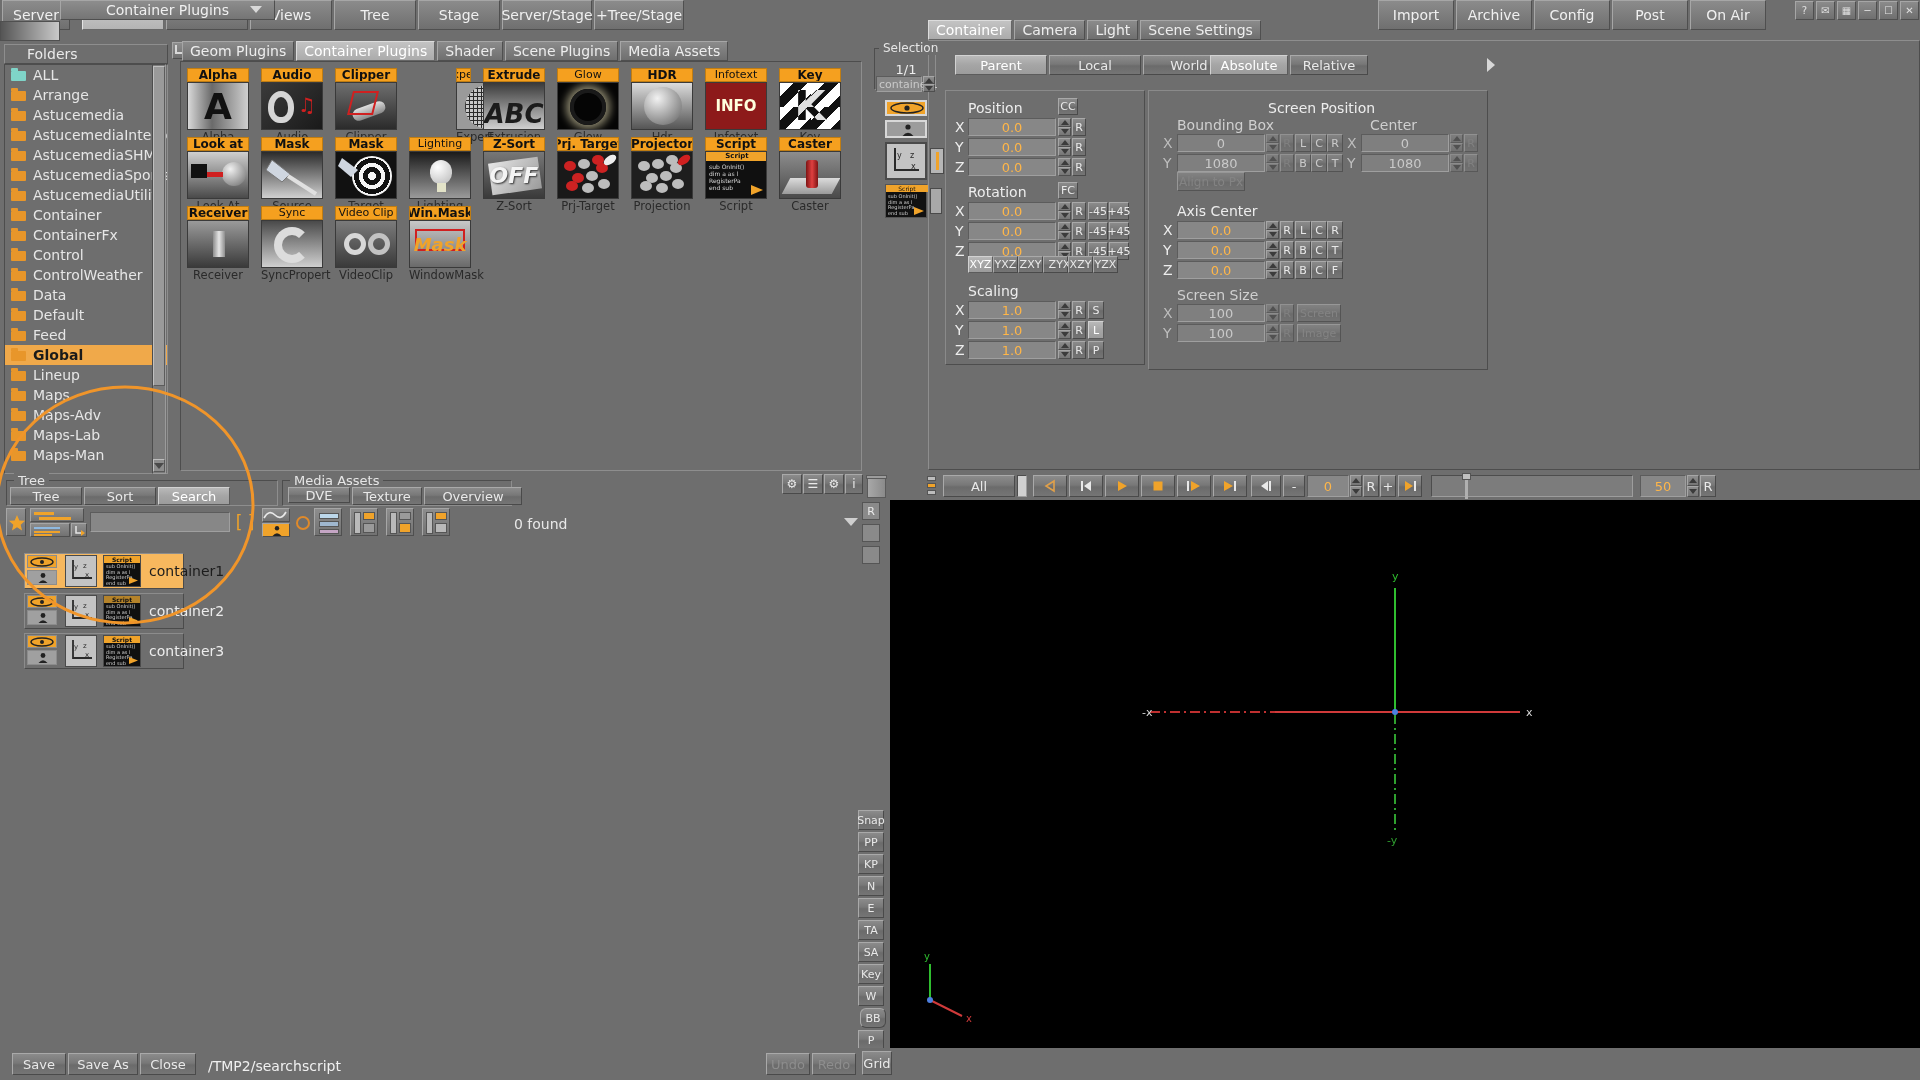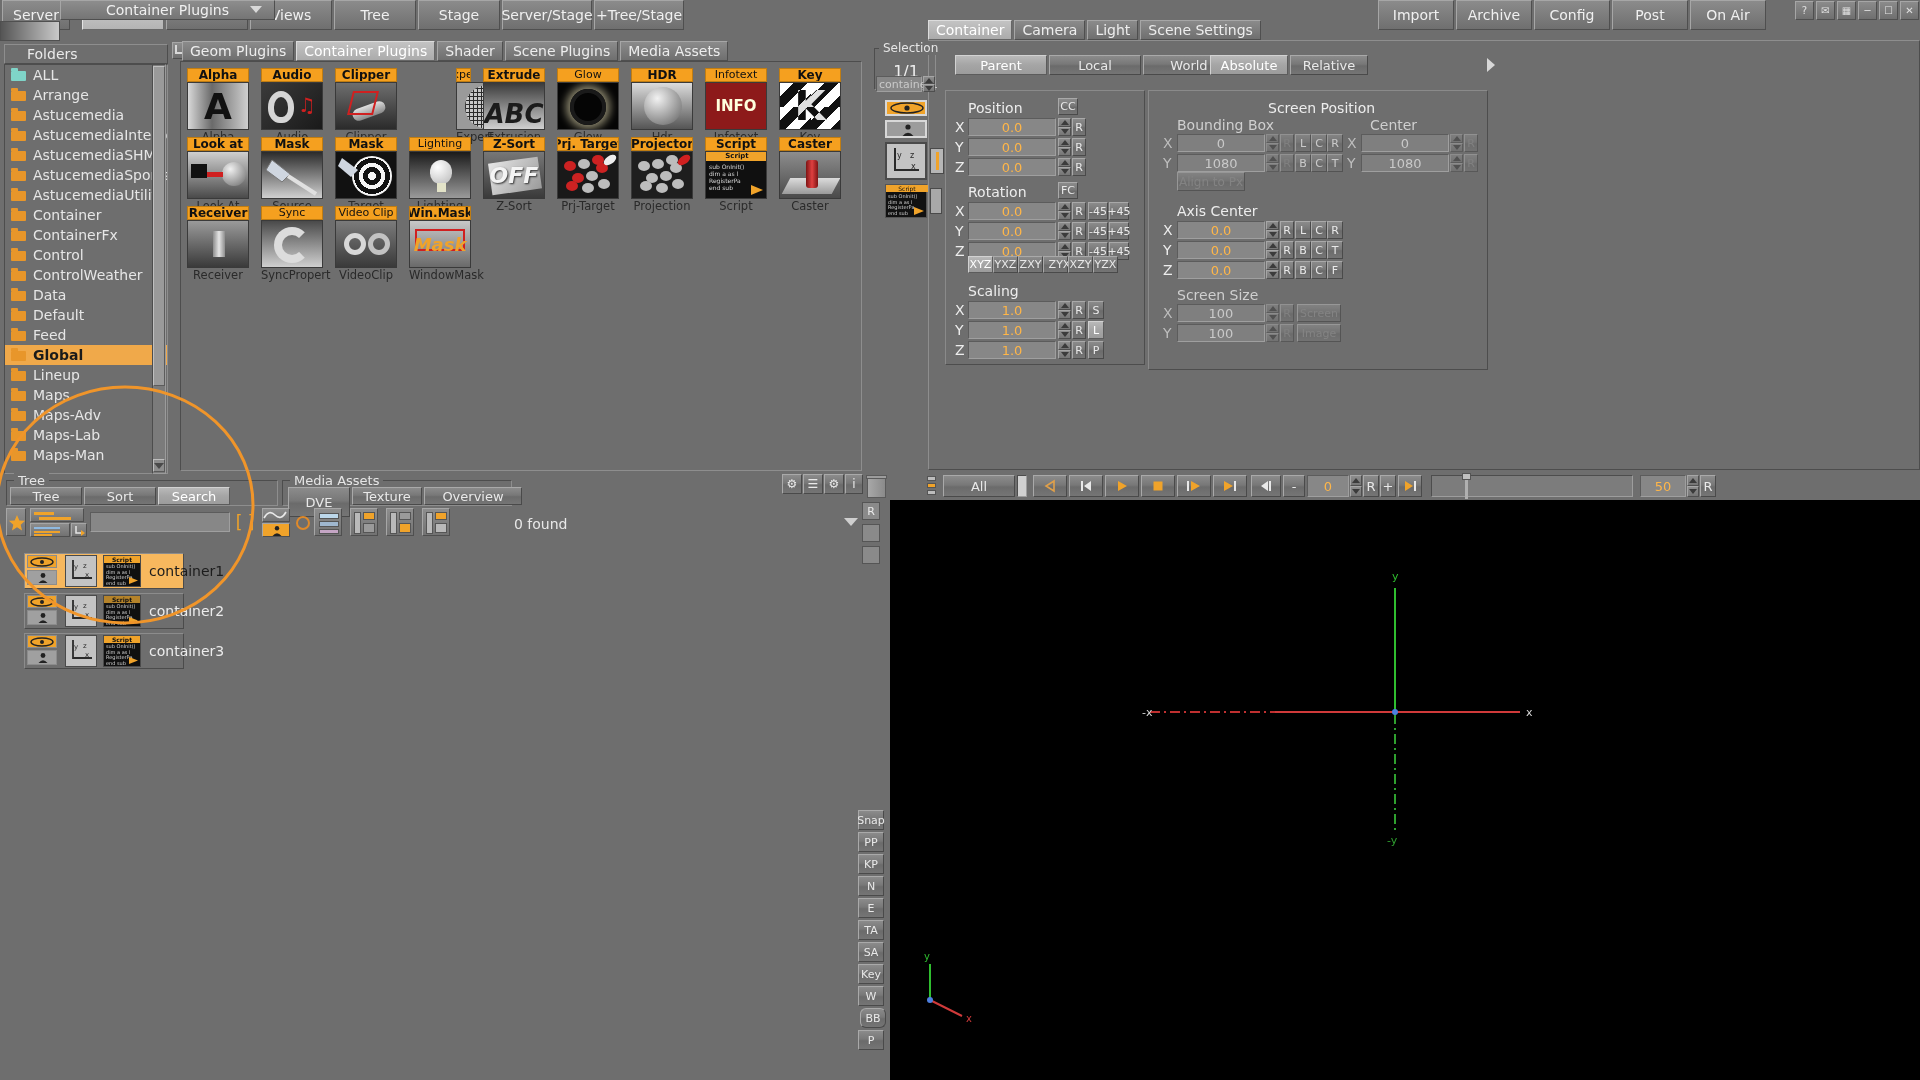--- a/index.html
+++ b/index.html
@@ -572,21 +572,21 @@
   <div class="gbox" style="left:6px;top:480px;width:272px;height:26px;">
     <span class="glabel">Tree</span>
   </div>
   <div class="btn" style="position:absolute;left:10px;top:487px;width:72px;height:18px;">Tree</div>
   <div class="btn" style="position:absolute;left:84px;top:487px;width:72px;height:18px;">Sort</div>
   <div class="btn active" style="position:absolute;left:158px;top:487px;width:72px;height:18px;">Search</div>
 
   <div class="gbox" style="left:282px;top:480px;width:230px;height:26px;">
     <span class="glabel">Media Assets</span>
   </div>
-  <div class="btn" style="position:absolute;left:288px;top:487px;width:62px;height:30px;">DVE</div>
+  <div class="btn" style="position:absolute;left:288px;top:487px;width:62px;height:16px;">DVE</div>
   <div class="btn" style="position:absolute;left:352px;top:487px;width:70px;height:18px;">Texture</div>
   <div class="btn" style="position:absolute;left:424px;top:487px;width:98px;height:18px;">Overview</div>
 
   <div class="btn" style="position:absolute;left:782px;top:474px;width:20px;height:20px;font-size:12px;">⚙</div>
   <div class="btn" style="position:absolute;left:803px;top:474px;width:20px;height:20px;font-size:12px;">☰</div>
   <div class="btn" style="position:absolute;left:824px;top:474px;width:20px;height:20px;font-size:12px;">⚙</div>
   <div class="btn" style="position:absolute;left:845px;top:474px;width:18px;height:20px;font-size:12px;">i</div>
 
   <div style="position:absolute;left:866px;top:474px;width:22px;height:26px;">
     <div style="position:absolute;left:1px;top:4px;width:19px;height:20px;background:linear-gradient(to right,#a8a8a8,#8a8a8a);border:1px solid #5a5a5a;"></div>
@@ -763,21 +763,21 @@
       <div class="ptb">
         <span>Scene Settings</span>
       </div>
     </div>
 
   <div style="position:absolute;left:928px;top:40px;width:992px;height:430px;background:#6e6e6e;border:1px solid;border-color:#8e8e8e #4d4d4d #4d4d4d #8e8e8e;"></div>
 
   <div class="gbox" style="left:874px;top:48px;width:62px;height:42px;">
     <span class="glabel" style="left:4px;font-size:12px;">Selection</span>
   </div>
-  <div style="position:absolute;left:874px;top:62px;width:64px;text-align:center;font-size:16px;color:#eee;">1/1</div>
+  <div style="position:absolute;left:874px;top:62px;width:64px;text-align:center;font-size:13px;color:#eee;">1/1</div>
   <div class="field gray" style="position:absolute;left:876px;top:76px;width:46px;height:16px;font-size:11px;justify-content:flex-start;padding-left:2px;">
     <span>container1</span>
   </div>
   <div class="spin" style="position:absolute;left:923px;top:76px;width:12px;height:16px;">
     <div>
         <span class="tri-up"></span>
       </div>
       <div>
         <span class="tri-dn"></span>
       </div>
@@ -1224,14 +1224,23 @@
       <div class="btn" style="position:absolute;left:858px;top:942px;width:26px;height:20px;font-size:11px;">SA</div>
       <div class="btn" style="position:absolute;left:858px;top:964px;width:26px;height:20px;font-size:11px;">Key</div>
       <div class="btn" style="position:absolute;left:858px;top:986px;width:26px;height:20px;font-size:11px;">W</div>
       <div class="btn" style="position:absolute;left:860px;top:1008px;width:26px;height:20px;font-size:11px;border-radius:6px;">BB</div>
       <div class="btn" style="position:absolute;left:858px;top:1030px;width:26px;height:20px;font-size:11px;">P</div>
     </div>
   <div style="position:absolute;left:862px;top:502px;width:18px;height:18px;background:#8a8a8a;border:1px solid #555;display:flex;align-items:center;justify-content:center;font-size:11px;">R</div>
   <div style="position:absolute;left:862px;top:524px;width:18px;height:18px;background:#8a8a8a;border:1px solid #555;"></div>
   <div style="position:absolute;left:862px;top:546px;width:18px;height:18px;background:#8a8a8a;border:1px solid #555;"></div>
 
+  <div class="bottombar">
+    <div class="btn" style="position:absolute;left:12px;top:5px;width:54px;height:22px;">Save</div>
+    <div class="btn" style="position:absolute;left:68px;top:5px;width:70px;height:22px;">Save As</div>
+    <div class="btn" style="position:absolute;left:140px;top:5px;width:56px;height:22px;">Close</div>
+    <div style="position:absolute;left:208px;top:10px;font-size:14px;color:#f0f0f0;">/TMP2/searchscript</div>
+    <div class="btn dim" style="position:absolute;left:766px;top:5px;width:44px;height:22px;">Undo</div>
+    <div class="btn dim" style="position:absolute;left:812px;top:5px;width:44px;height:22px;">Redo</div>
+    <div class="btn" style="position:absolute;left:862px;top:3px;width:30px;height:24px;">Grid</div>
+  </div>
 
 </div>
 
 </body></html>

